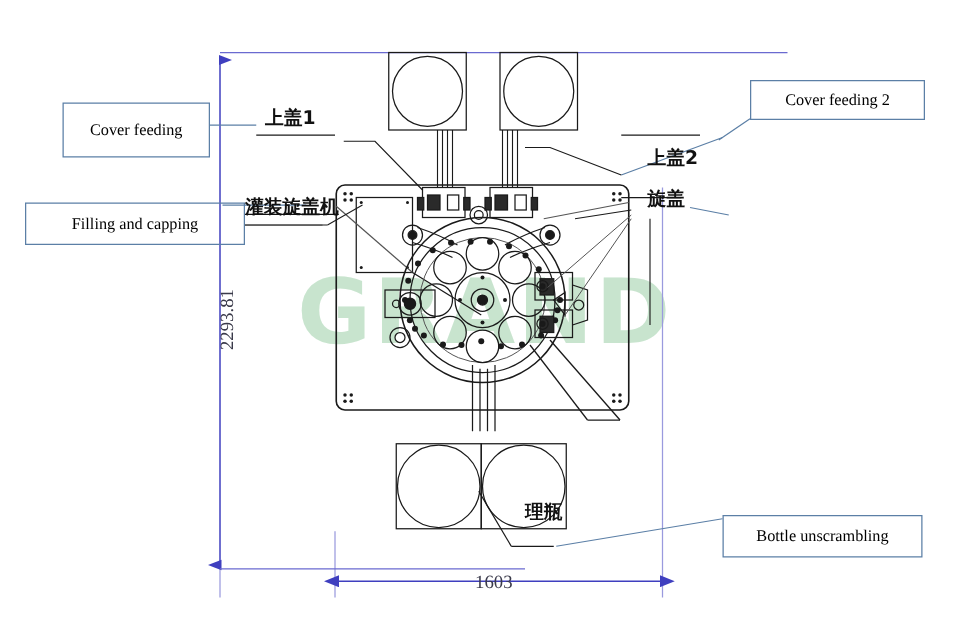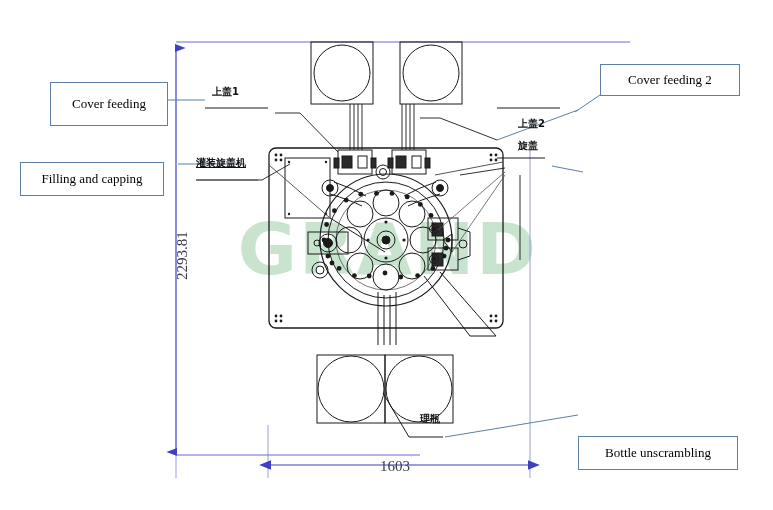--- a/index.html
+++ b/index.html
@@ -7,21 +7,21 @@
        font-family:"Liberation Serif","DejaVu Serif",serif;}
   #stage{position:relative;width:773px;height:510px;background:#fff;}
   #stage svg{position:absolute;left:0;top:0;}
 
   .callout{position:absolute;border:1px solid #5b7fa6;background:transparent;
            display:flex;align-items:center;justify-content:center;
            font-family:"Liberation Serif","DejaVu Serif",serif;
            font-size:13px;color:#000;white-space:nowrap;box-sizing:border-box;}
 
   .cn{position:absolute;font-family:"DejaVu Sans","Liberation Sans",sans-serif;
-      font-size:10px;font-weight:700;color:#111;white-space:nowrap;letter-spacing:0px;}
+      font-size:15px;font-weight:700;color:#111;white-space:nowrap;letter-spacing:0px;}
 
   .dimtext{position:absolute;font-family:"Liberation Serif","DejaVu Serif",serif;
            font-size:15px;color:#3a3a4a;white-space:nowrap;}
   .dimtext.vert{transform:rotate(-90deg);transform-origin:left top;}
 
   .wm{position:absolute;left:188px;top:213px;width:400px;height:72px;
       font-family:"DejaVu Sans","Liberation Sans",sans-serif;
       font-size:72px;font-weight:700;letter-spacing:2px;
       color:#bfe0c6;opacity:.85;line-height:72px;text-align:center;
       pointer-events:none;user-select:none;}
@@ -279,40 +279,40 @@
       <line x1="497" y1="108" x2="560" y2="108" stroke="#1a1a1a"></line>
       <line x1="196" y1="180" x2="258" y2="180" stroke="#555"></line>
       <line x1="497" y1="158" x2="545" y2="158" stroke="#1a1a1a"></line>
     </g>
   </svg>
 
   <div class="callout" style="left:50px;top:82px;width:118px;height:44px;">
     <span>Cover feeding</span>
   </div>
 
-  <div class="callout" style="left:20px;top:162px;width:144px;height:34px;">
+  <div class="callout" style="left:20px;top:162px;width:176px;height:34px;">
     <span>Filling and capping</span>
   </div>
 
   <div class="callout" style="left:600px;top:64px;width:140px;height:32px;">
     <span>Cover feeding 2</span>
   </div>
 
 
-  <div class="callout" style="left:578px;top:412px;width:160px;height:34px;margin-top:24px;">
+  <div class="callout" style="left:578px;top:412px;width:160px;height:34px;">
     <span>Bottle unscrambling</span>
   </div>
 
   <div class="cn" style="left:212px;top:85px;">上盖1</div>
 
   <div class="cn" style="left:196px;top:156px;text-decoration:underline;">灌装旋盖机</div>
 
   <div class="cn" style="left:518px;top:85px;margin-top:32px;">上盖2</div>
 
-  <div class="cn" style="left:518px;top:139px;">旋盖</div>
-
-  <div class="cn" style="left:420px;top:412px;font-family:Liberation Mono, monospace;">理瓶</div>
+  <div class="cn" style="left:518px;top:150px;">旋盖</div>
+
+  <div class="cn" style="left:420px;top:400px;font-family:Liberation Mono, monospace;">理瓶</div>
 
   <div class="dimtext vert" style="left:174px;top:280px;">2293.81</div>
 
   <div class="dimtext" style="left:380px;top:458px;">1603</div>
 
 </div>
 
 </body></html>

